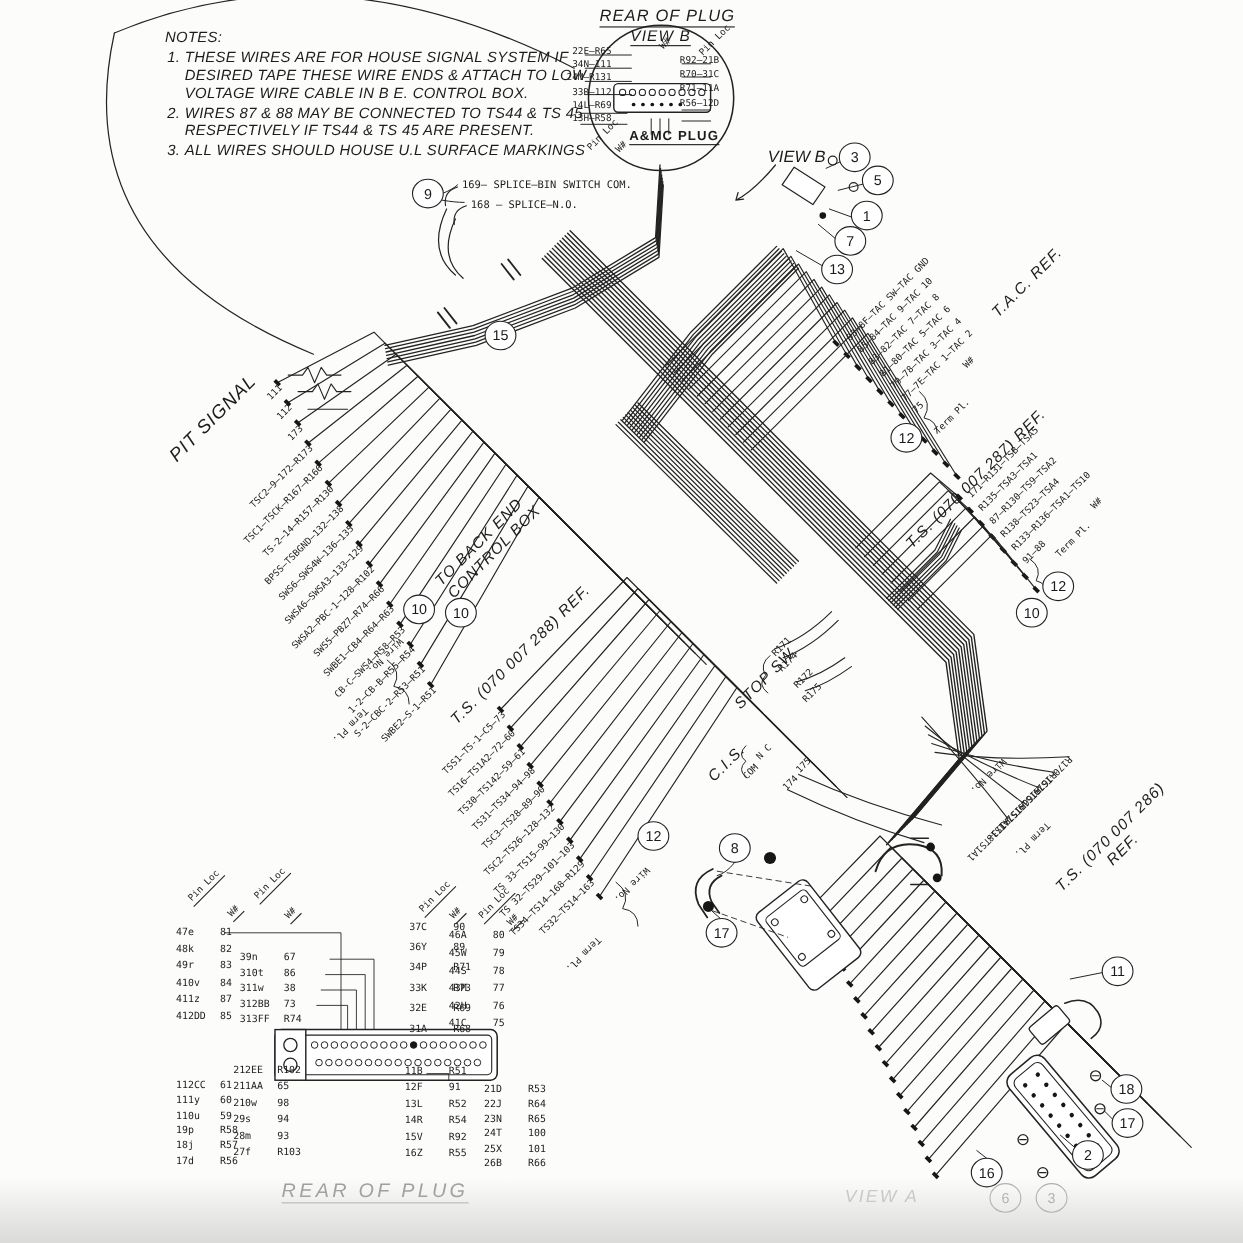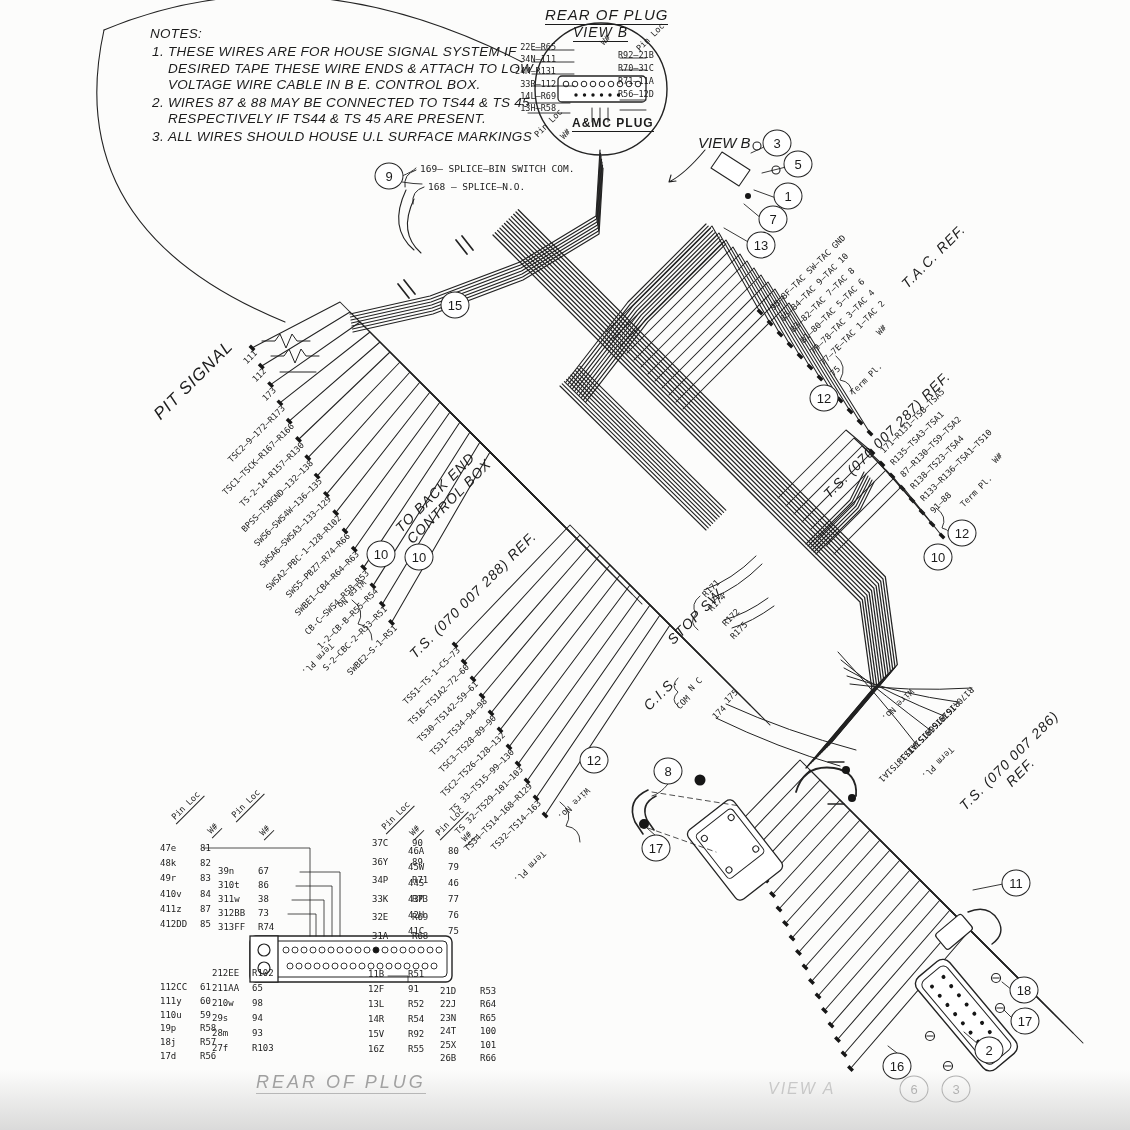--- a/index.html
+++ b/index.html
@@ -719,21 +719,21 @@
   <div class="trow" style="--i: 0;">
       <span class="c0">46A</span>
       <span class="c1">80</span>
     </div>
       <div class="trow" style="--i: 1;">
       <span class="c0">45W</span>
       <span class="c1">79</span>
     </div>
       <div class="trow" style="--i: 2;">
       <span class="c0">44S</span>
-      <span class="c1">46</span>
+      <span class="c1">78</span>
     </div>
       <div class="trow" style="--i: 3;">
       <span class="c0">43M</span>
       <span class="c1">77</span>
     </div>
       <div class="trow" style="--i: 4;">
       <span class="c0">42H</span>
       <span class="c1">76</span>
     </div>
       <div class="trow" style="--i: 5;">

